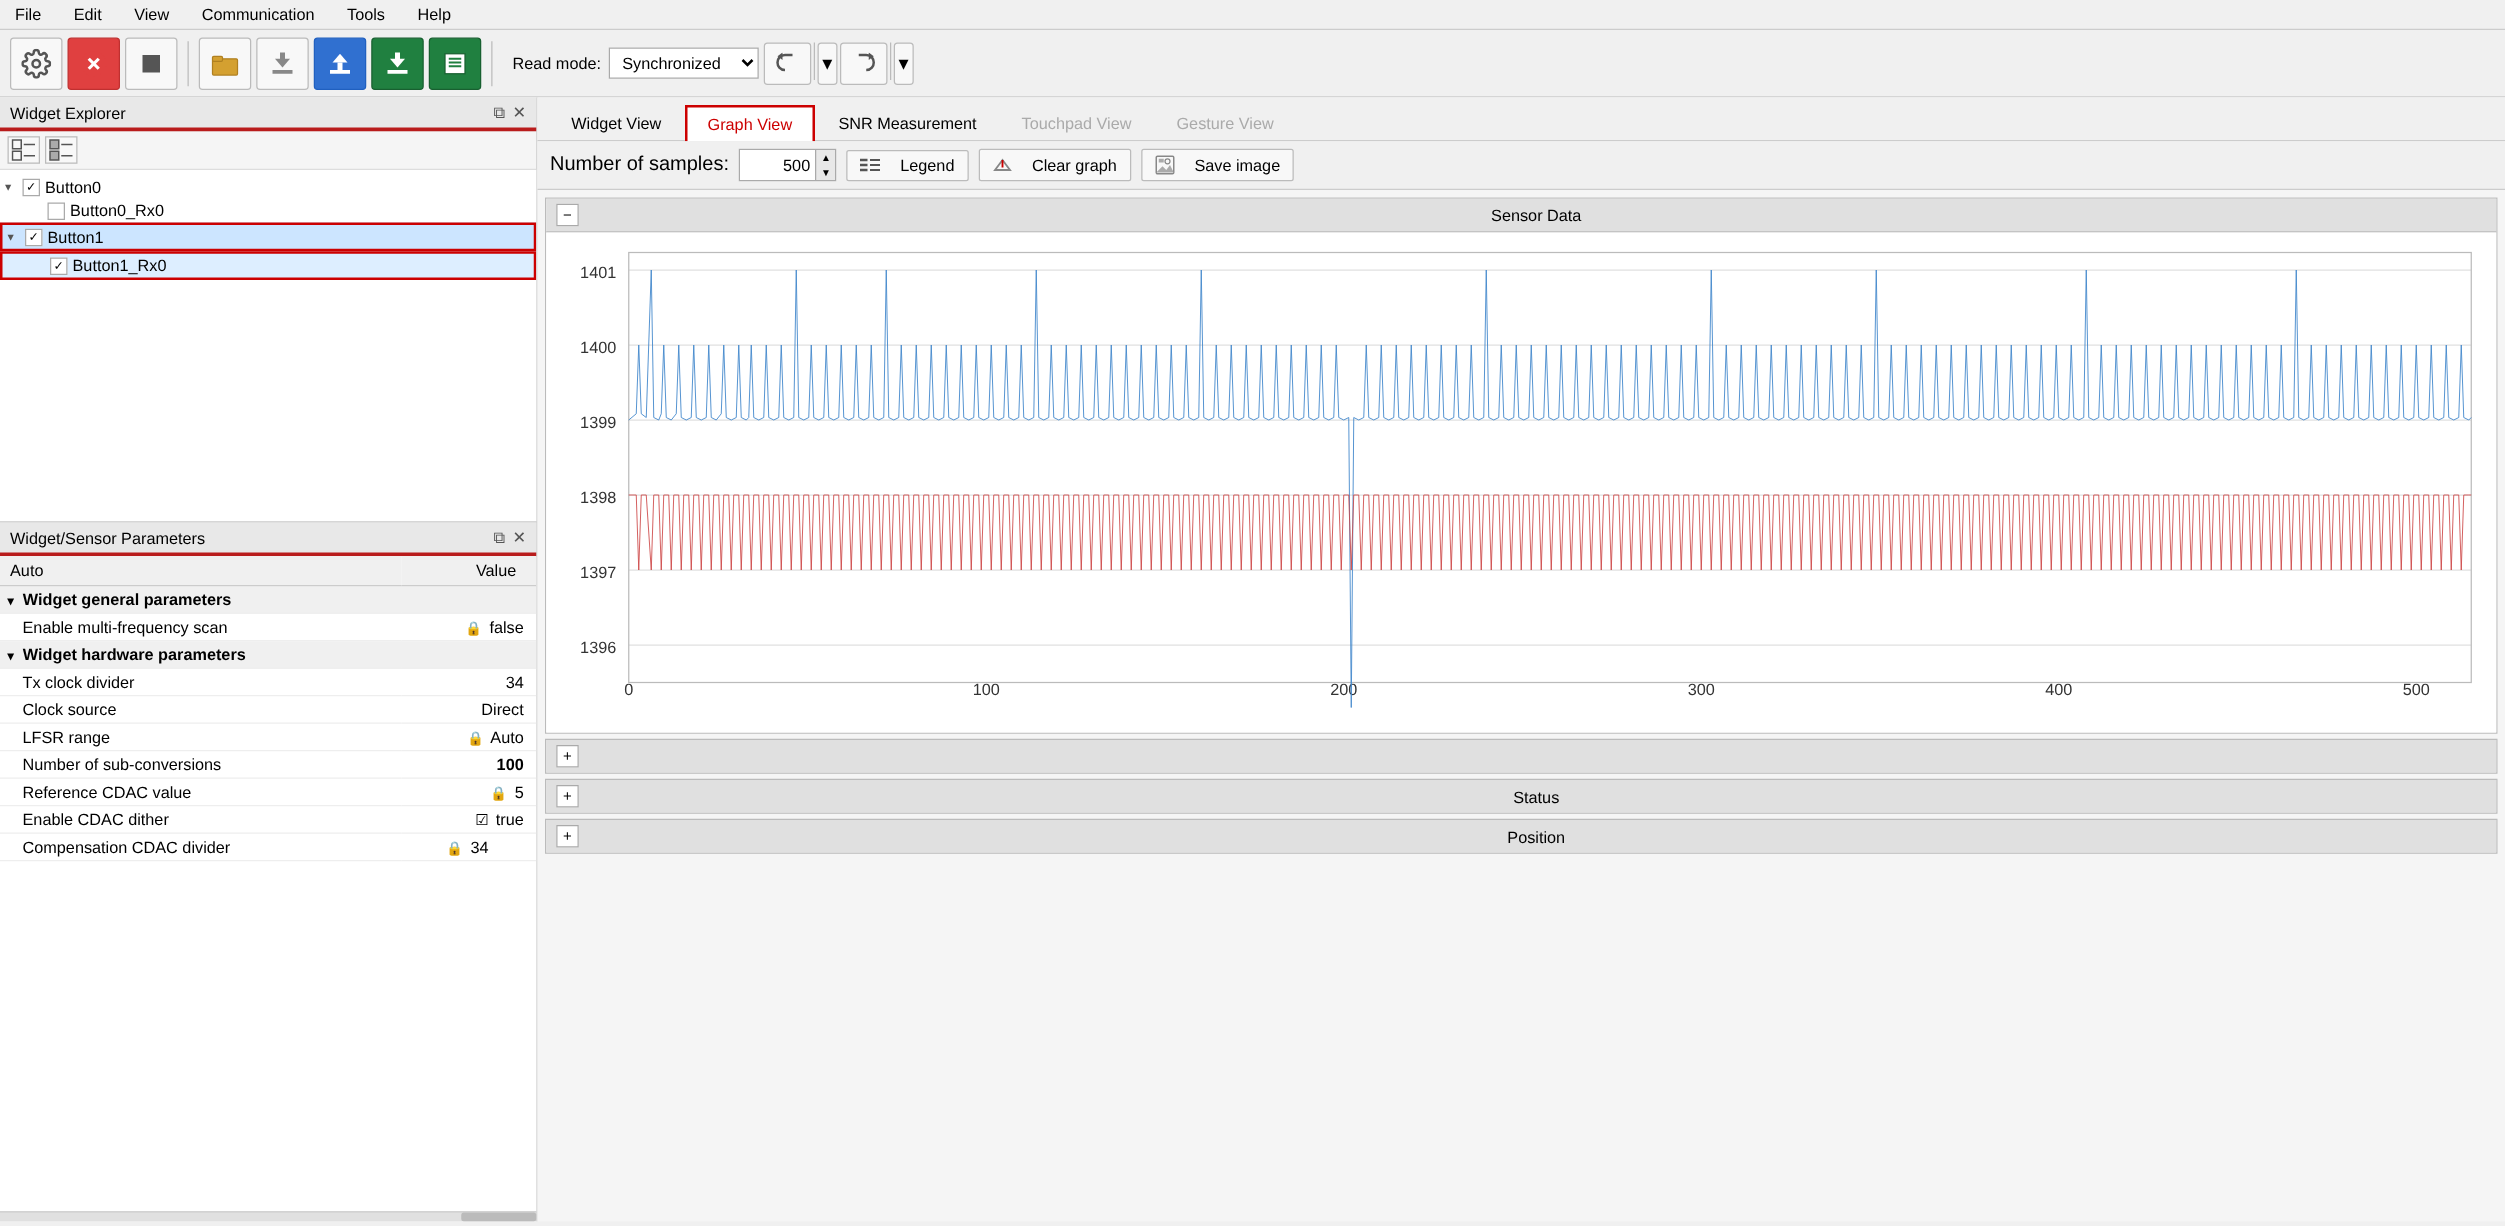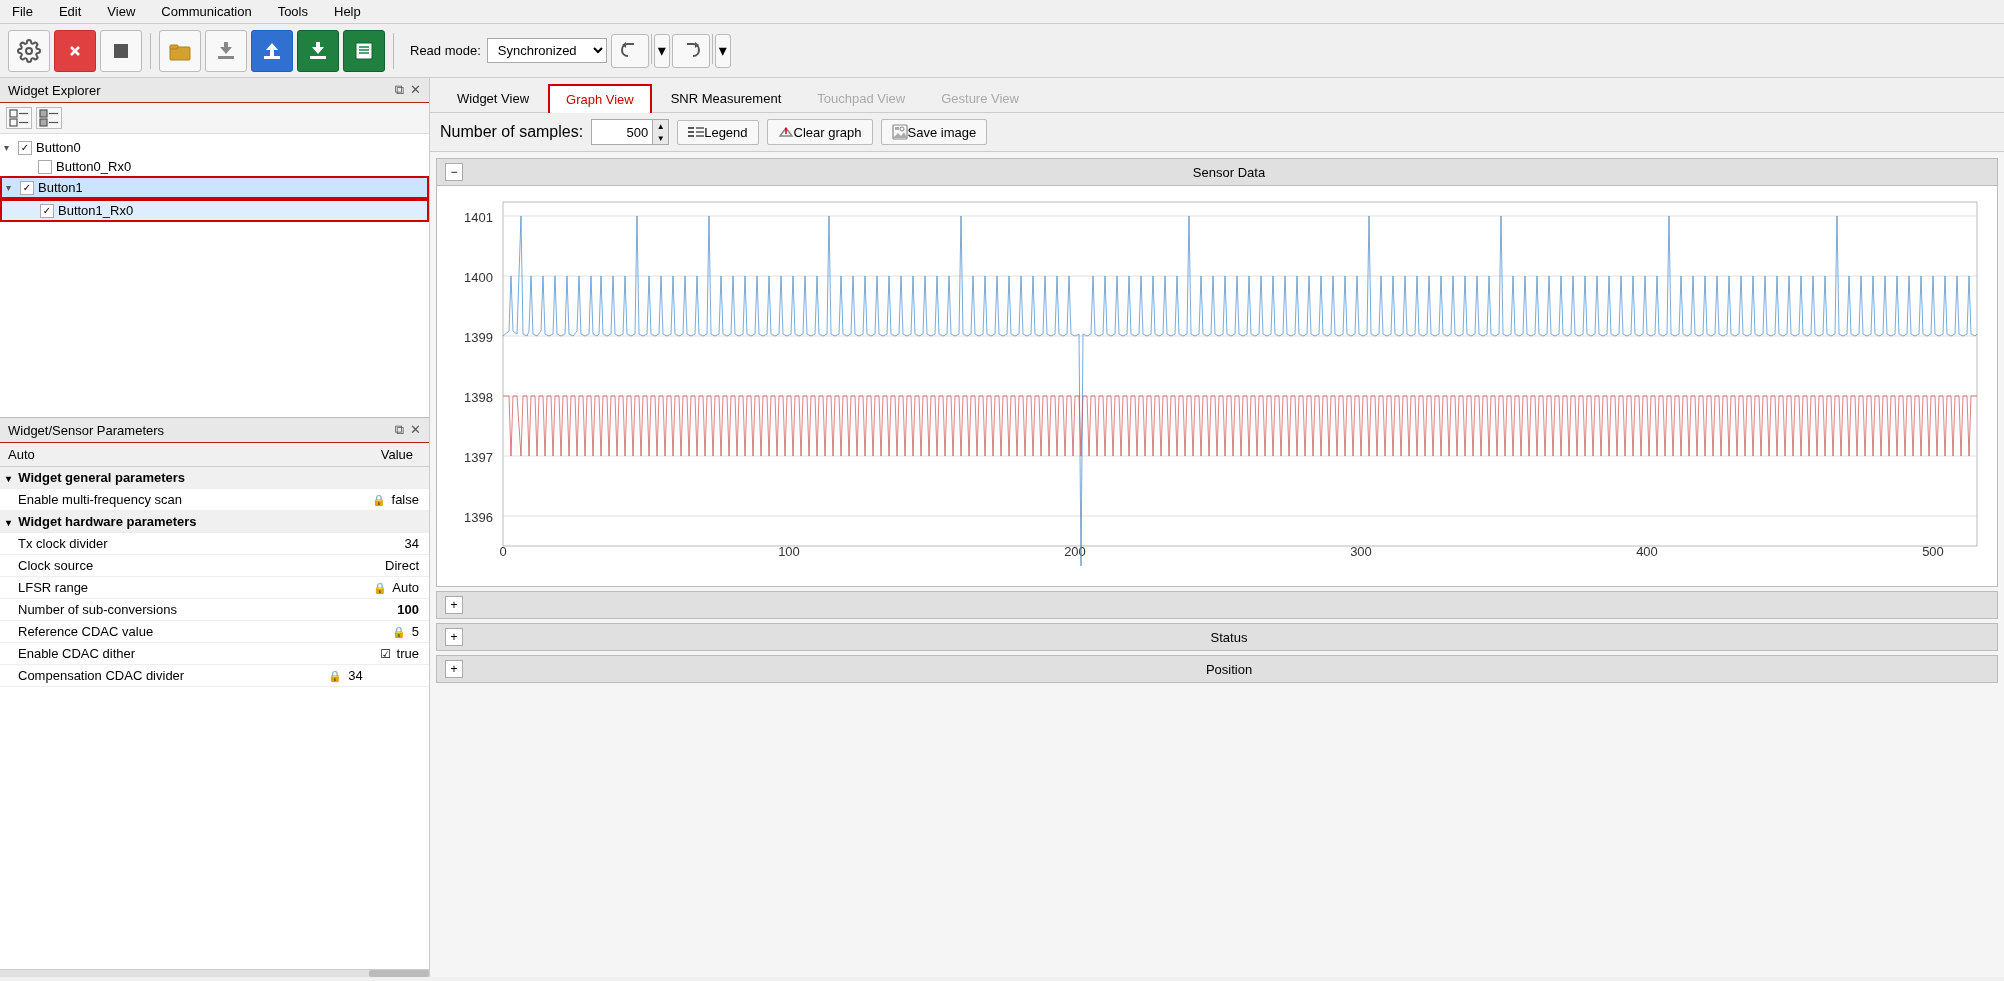--- a/index.html
+++ b/index.html
@@ -20,21 +20,21 @@
     .undo-redo-btn { width: 38px; height: 34px; border: 1px solid #bbb; background: #f8f8f8; border-radius: 3px; display: flex; align-items: center; justify-content: center; cursor: pointer; font-size: 16px; }
 
     
     .main-layout { display: flex; height: calc(981px - 54px - 28px); }
 
     
     .left-panel { width: 430px; display: flex; flex-direction: column; border-right: 1px solid #ccc; background: #f5f5f5; flex-shrink: 0; }
 
     
     .widget-explorer { flex: 0 0 340px; border-bottom: 1px solid #bbb; display: flex; flex-direction: column; }
-    .panel-header { background: #e8e8e8; border-bottom: 1px solid #b91c1c; padding: 4px 8px; display: flex; align-items: center; justify-content: space-between; font-size: 13px; font-weight: normal; }
+    .panel-header { background: #e8e8e8; border-bottom: 3px solid #b91c1c; padding: 4px 8px; display: flex; align-items: center; justify-content: space-between; font-size: 13px; font-weight: normal; }
     .panel-header-title { font-size: 13px; }
     .panel-header-icons { display: flex; gap: 6px; }
     .panel-icon { cursor: pointer; font-size: 13px; color: #555; }
     .panel-toolbar { padding: 4px 6px; display: flex; gap: 4px; border-bottom: 1px solid #ddd; }
     .panel-tool-btn { width: 26px; height: 22px; border: 1px solid #bbb; background: #f8f8f8; font-size: 11px; display: flex; align-items: center; justify-content: center; cursor: pointer; }
     .tree-area { flex: 1; padding: 4px 0; overflow-y: auto; background: white; }
     .tree-item { display: flex; align-items: center; padding: 2px 4px; cursor: pointer; }
     .tree-item.selected { background: #cce5ff; }
     .tree-item .indent { width: 16px; flex-shrink: 0; }
     .tree-item .chevron { width: 14px; font-size: 10px; color: #555; flex-shrink: 0; }
@@ -60,21 +60,21 @@
     .tab.active { background: white; border: 2px solid #cc0000; border-bottom: none; font-weight: normal; color: #cc0000; margin-bottom: -1px; }
     .tab.inactive { color: #aaa; cursor: default; }
 
     
     .graph-toolbar { display: flex; align-items: center; gap: 8px; padding: 6px 10px; background: #f0f0f0; border-bottom: 1px solid #ccc; }
     .graph-toolbar label { font-size: 16px; }
     .samples-input { display: flex; align-items: center; border: 1px solid #aaa; background: white; }
     .samples-input input { width: 60px; border: none; padding: 2px 4px; font-size: 13px; text-align: right; outline: none; }
     .samples-spinners { display: flex; flex-direction: column; }
     .spinner-btn { width: 16px; height: 12px; font-size: 8px; border: none; background: #e8e8e8; cursor: pointer; display: flex; align-items: center; justify-content: center; border-left: 1px solid #aaa; }
-    .toolbar-action-btn { display: flex; align-items: center; gap: 0; padding: 4px 10px; border: 1px solid #bbb; background: #f8f8f8; font-size: 13px; cursor: pointer; border-radius: 2px; text-align: right; }
+    .toolbar-action-btn { display: flex; align-items: center; gap: 16px; padding: 4px 10px; border: 1px solid #bbb; background: #f8f8f8; font-size: 13px; cursor: pointer; border-radius: 2px; text-align: right; }
 
     
     .graph-content { flex: 1; display: flex; flex-direction: column; padding: 6px; gap: 4px; overflow-y: auto; }
     .chart-section { background: white; border: 1px solid #bbb; }
     .chart-header { background: #e0e0e0; display: flex; align-items: center; gap: 6px; padding: 4px 8px; border-bottom: 1px solid #bbb; }
     .chart-collapse-btn { width: 18px; height: 18px; border: 1px solid #aaa; background: white; display: flex; align-items: center; justify-content: center; font-size: 12px; cursor: pointer; }
     .chart-title { font-size: 13px; font-weight: normal; text-align: center; flex: 1; }
     .chart-body { position: relative; }
     .collapsed-section { background: white; border: 1px solid #bbb; }
     .collapsed-header { background: #e0e0e0; display: flex; align-items: center; gap: 6px; padding: 4px 8px; }
@@ -311,21 +311,21 @@
             </tr>
             <tr>
               <td style="padding-left:18px;">Enable CDAC dither</td>
               <td style="text-align:right; padding-right:10px;">
                 <span style="font-size:12px; margin-right:2px;">☑</span>
                 <span>true</span>
               </td>
             </tr>
             <tr>
               <td style="padding-left:18px;">Compensation CDAC divider</td>
-              <td style="text-align:left; padding-right:10px;">
+              <td style="text-align:center; padding-right:10px;">
                 <span class="lock-icon">🔒</span>
                 <span>34</span>
               </td>
             </tr>
           </tbody>
         </table>
       </div>
 
       <div style="height:8px; background:#e0e0e0; border-top:1px solid #ccc; display:flex; justify-content:flex-end;">
         <div style="width:60px; background:#bbb; border-radius:2px;"></div>

